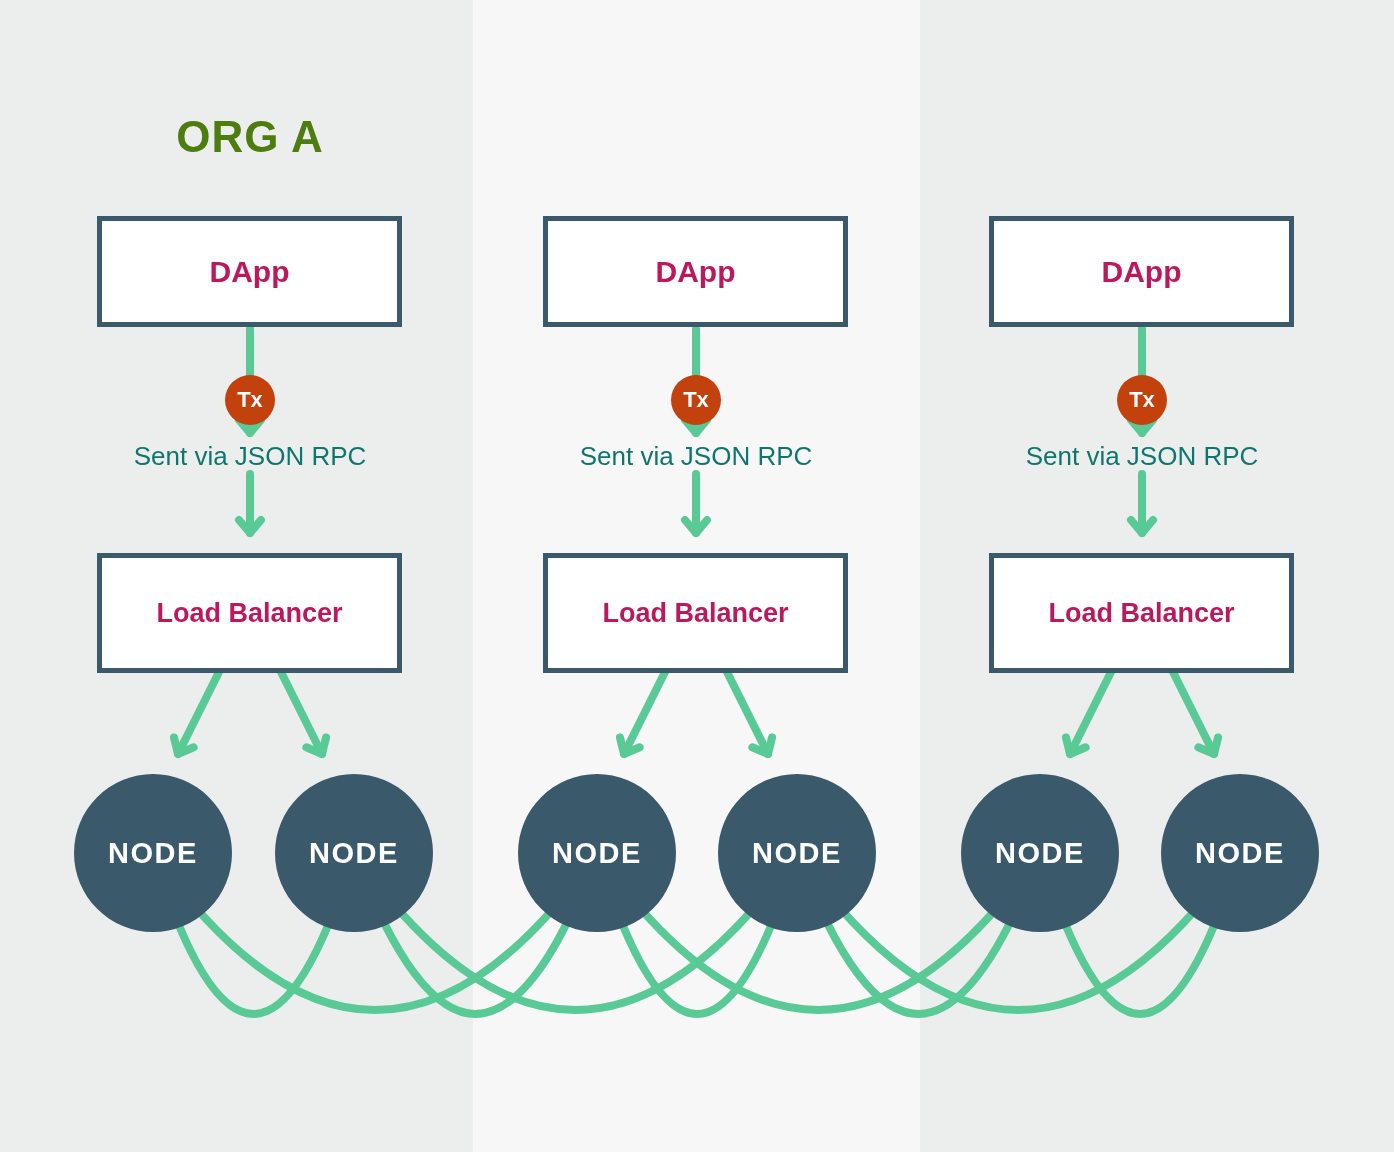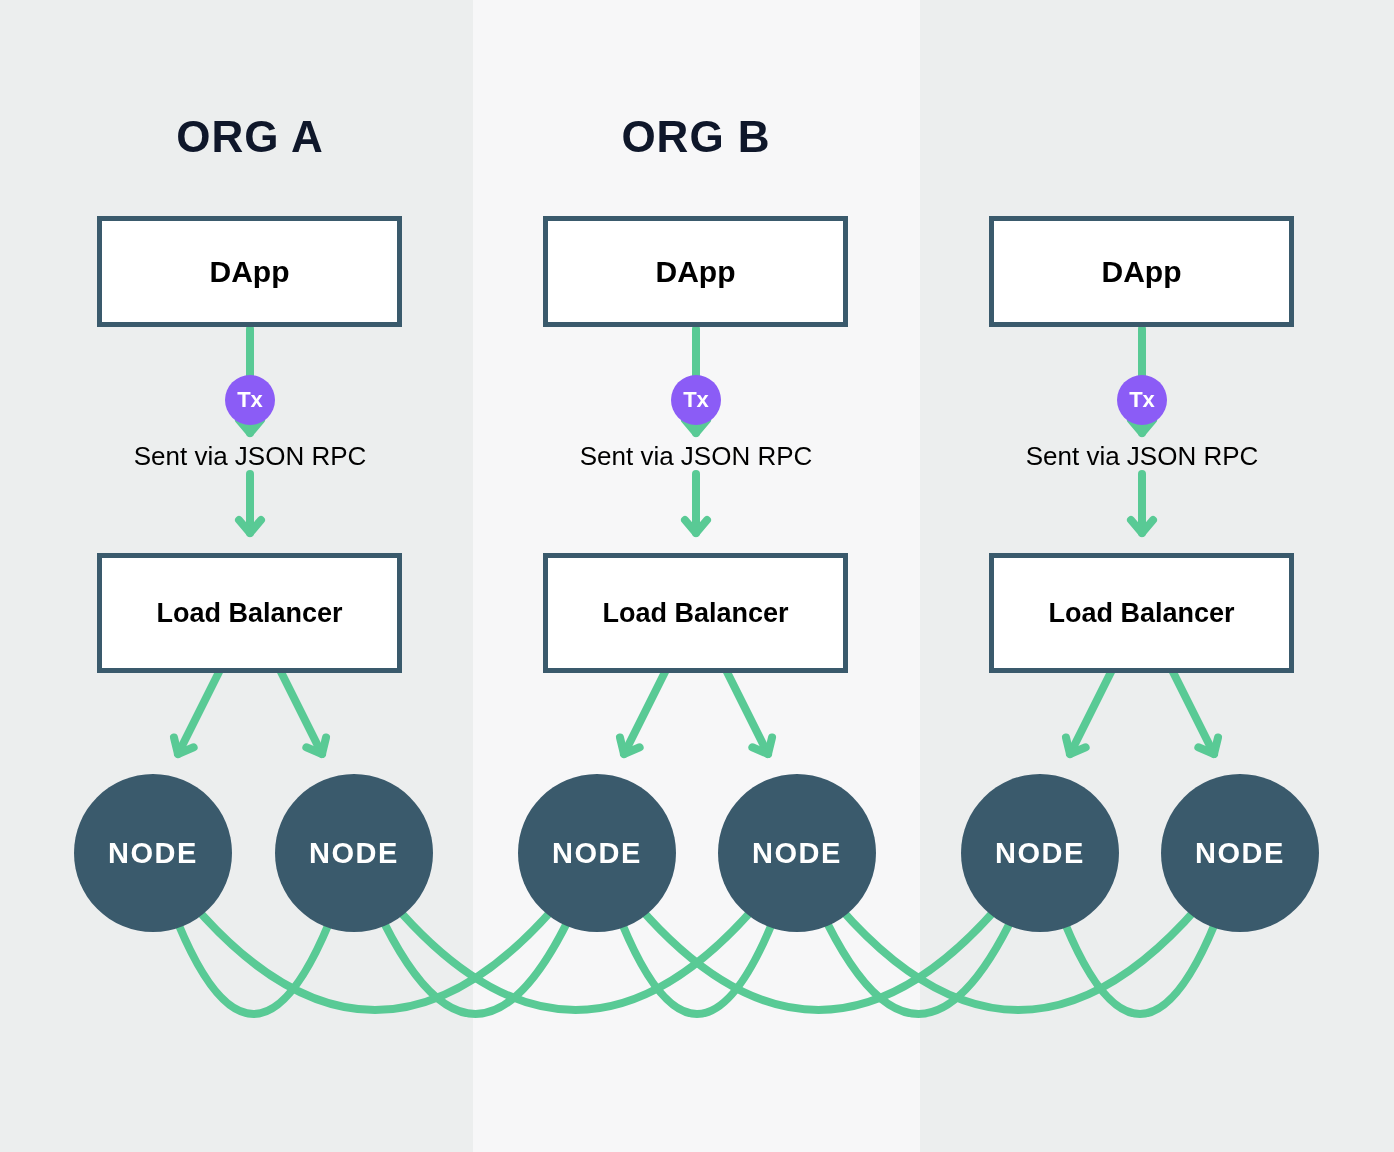--- a/index.html
+++ b/index.html
@@ -19,44 +19,44 @@
   .band-c { left: 920px; width: 474px; background: #ECEEEE; }
 
   #mesh-svg { position: absolute; left: 0; top: 0; z-index: 1; }
 
   .org-group { position: absolute; inset: 0; pointer-events: none; }
 
   .org-title {
     position: absolute; top: 112px; width: 320px; z-index: 2;
     text-align: center;
     font-size: 44px; font-weight: bold; letter-spacing: 1px;
-    color: #0f172a;
+    color: #4d7c0f;
   }
   .box {
     position: absolute; width: 305px; z-index: 2;
     box-sizing: border-box;
     background: #FFFFFF;
     border: 5px solid #3A5A6C;
     display: flex; align-items: center; justify-content: center;
-    color: #000000;
+    color: #be185d;
   }
   .dapp-box { top: 216px; height: 111px; font-size: 30px; font-weight: bold; }
   .lb-box   { top: 553px; height: 120px; font-size: 27px; font-weight: bold; }
 
   .tx-circle {
     position: absolute; top: 375px; width: 50px; height: 50px; z-index: 3;
     border-radius: 50%;
-    background: #8b5cf6;
+    background: #c2410c;
     display: flex; align-items: center; justify-content: center;
     color: #FFFFFF; font-size: 22px; font-weight: bold;
   }
   .rpc-label {
     position: absolute; top: 441px; width: 320px; z-index: 2;
     text-align: center;
-    font-size: 26px; color: #000000;
+    font-size: 26px; color: #0f766e;
   }
   .node-circle {
     position: absolute; top: 774px; width: 158px; height: 158px; z-index: 2;
     border-radius: 50%;
     background: #3A5A6C;
     display: flex; align-items: center; justify-content: center;
     color: #FFFFFF; font-size: 29px; font-weight: bold; letter-spacing: 1.5px; text-align: center;
   }
 </style>
 </head>
@@ -119,21 +119,20 @@
     </div>
     <div class="node-circle" style="left:74px">
       <span>NODE</span>
     </div>
     <div class="node-circle" style="left:275px">
       <span>NODE</span>
     </div>
   </div>
 
   <div class="org-group">
-    <div class="org-title" style="left:536px">ORG B</div>
     <div class="box dapp-box" style="left:543px">
       <span>DApp</span>
     </div>
     <div class="tx-circle" style="left:671px">
       <span>Tx</span>
     </div>
     <div class="rpc-label" style="left:536px">Sent via JSON RPC</div>
     <div class="box lb-box" style="left:543px">
       <span>Load Balancer</span>
     </div>

